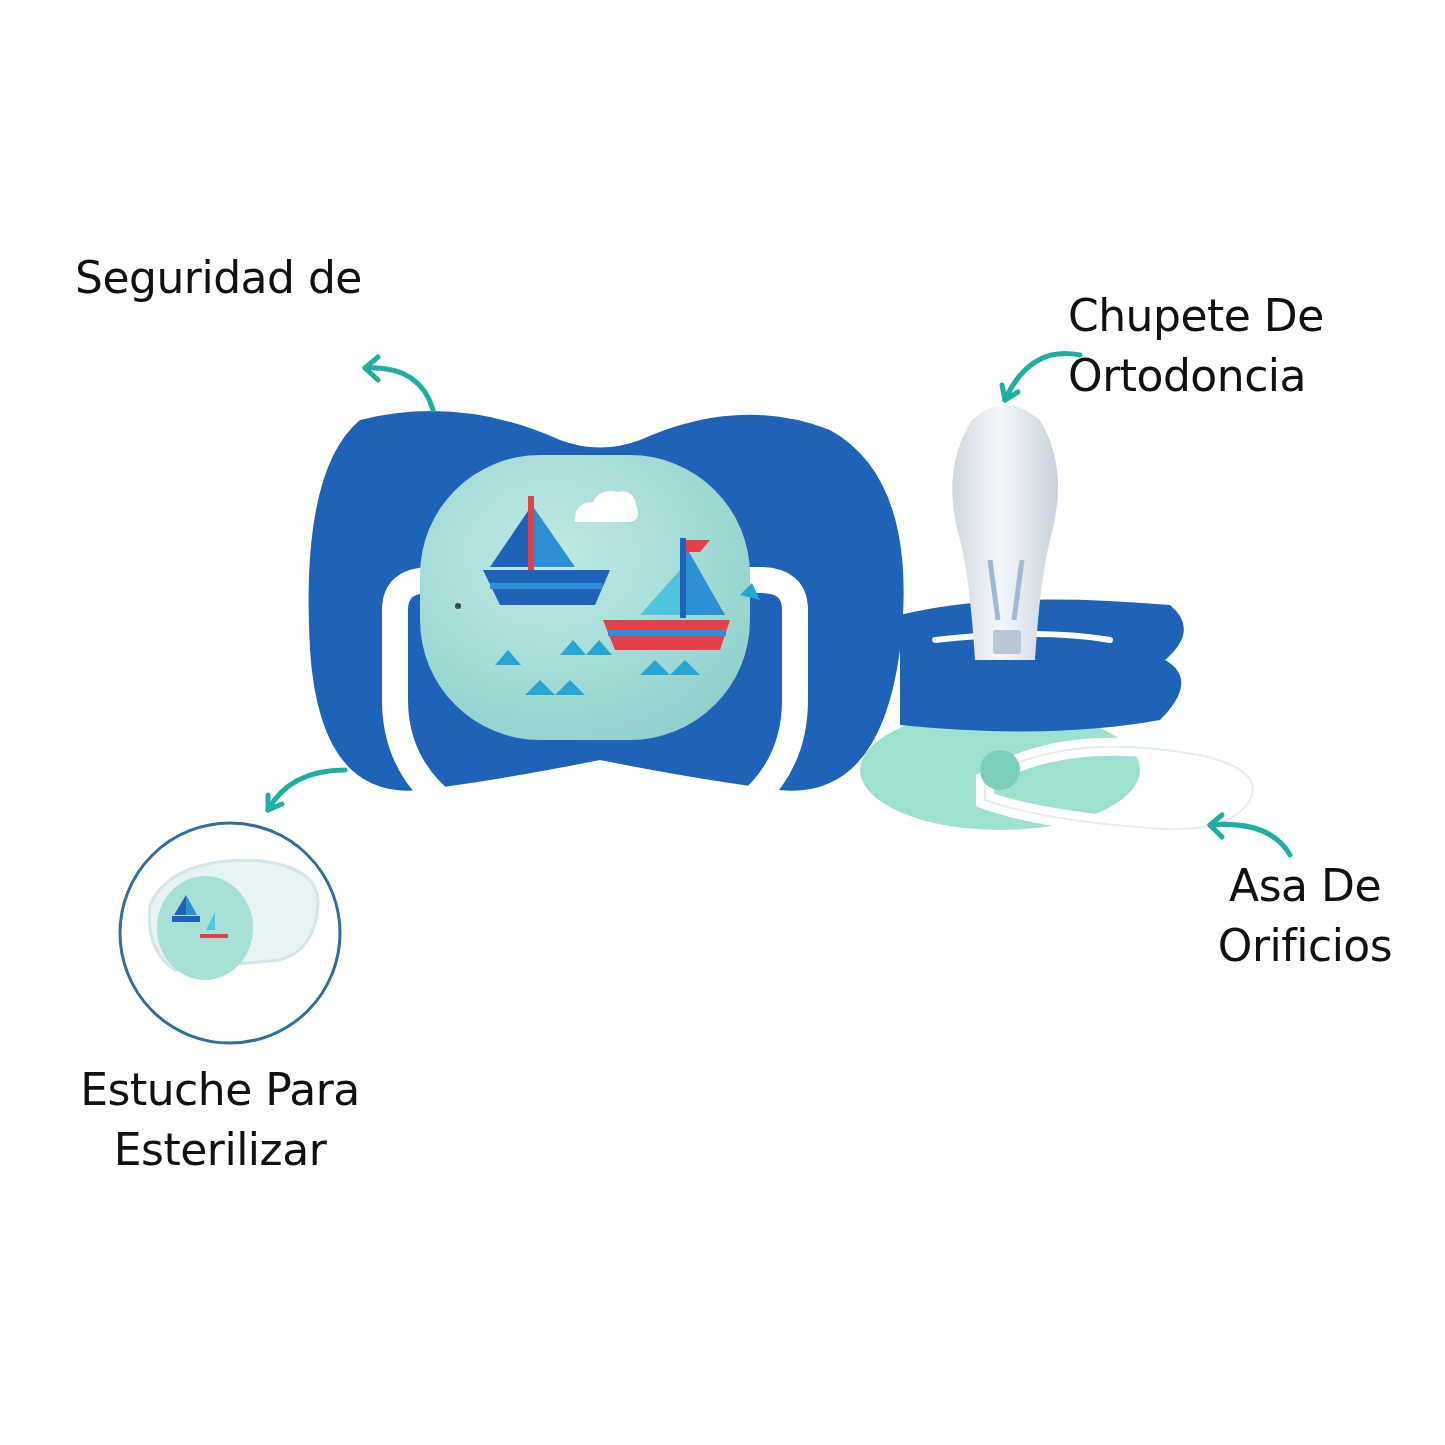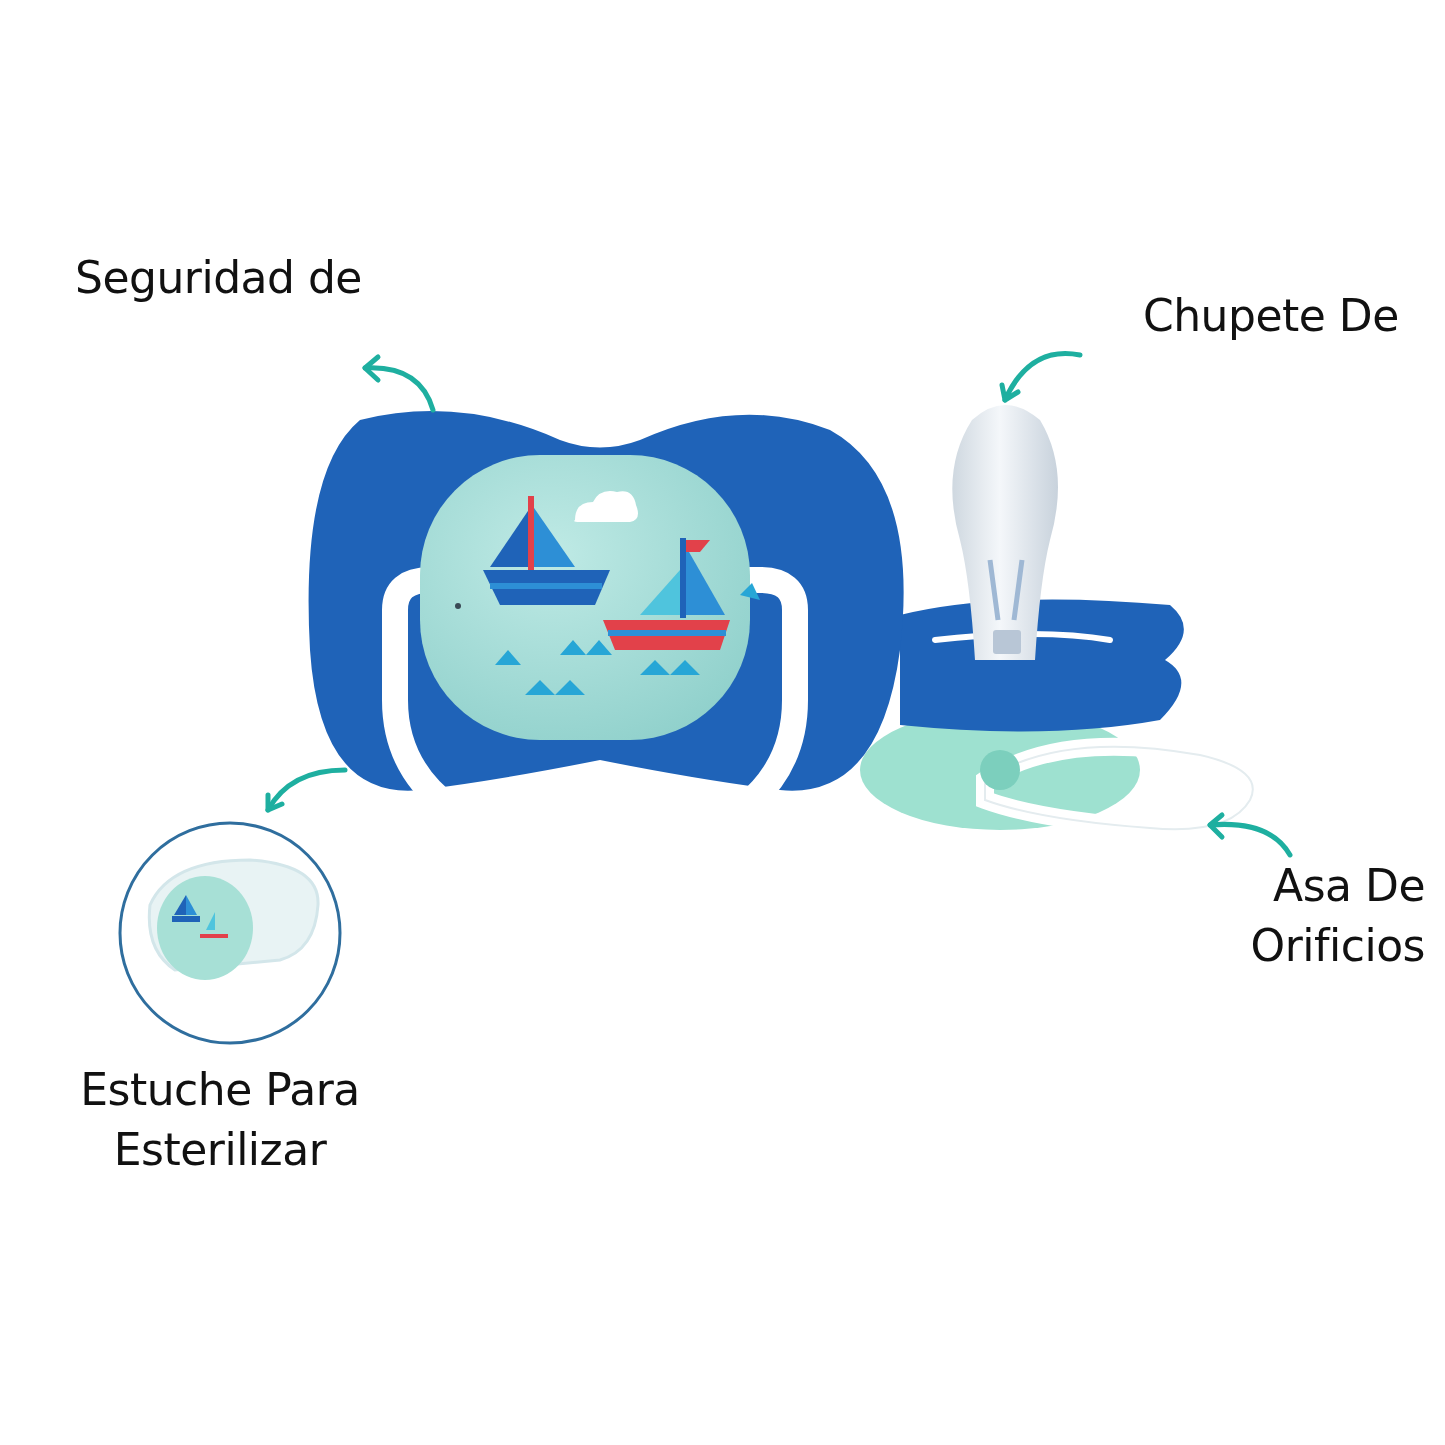--- a/index.html
+++ b/index.html
@@ -94,25 +94,26 @@
     <path d="M1210 825 L1222 815 M1210 825 L1222 837"></path>
     <path d="M345 770 Q290 770 268 810"></path>
     <path d="M268 810 L268 795 M268 810 L282 804"></path>
   </g>
 </svg>
 
 <div class="label" style="left:75px; top:248px; text-align:left;">
   <span>Seguridad de</span>
 </div>
 
-<div class="label" style="left:1143px; top:286px; text-align:left;">
+<div class="label" style="left:1068px; top:286px; text-align:left;">
   <span>Chupete De</span>
+  <span>Ortodoncia</span>
 </div>
 
-<div class="label" style="left:1185px; top:856px; width:240px;text-align:right;">
+<div class="label" style="left:1185px; top:856px; width:240px;">
   <span>Asa De</span>
   <span>Orificios</span>
 </div>
 
 <div class="label" style="left:60px; top:1060px; width:320px;">
   <span>Estuche Para</span>
   <span>Esterilizar</span>
 </div>
 
 </body></html>

